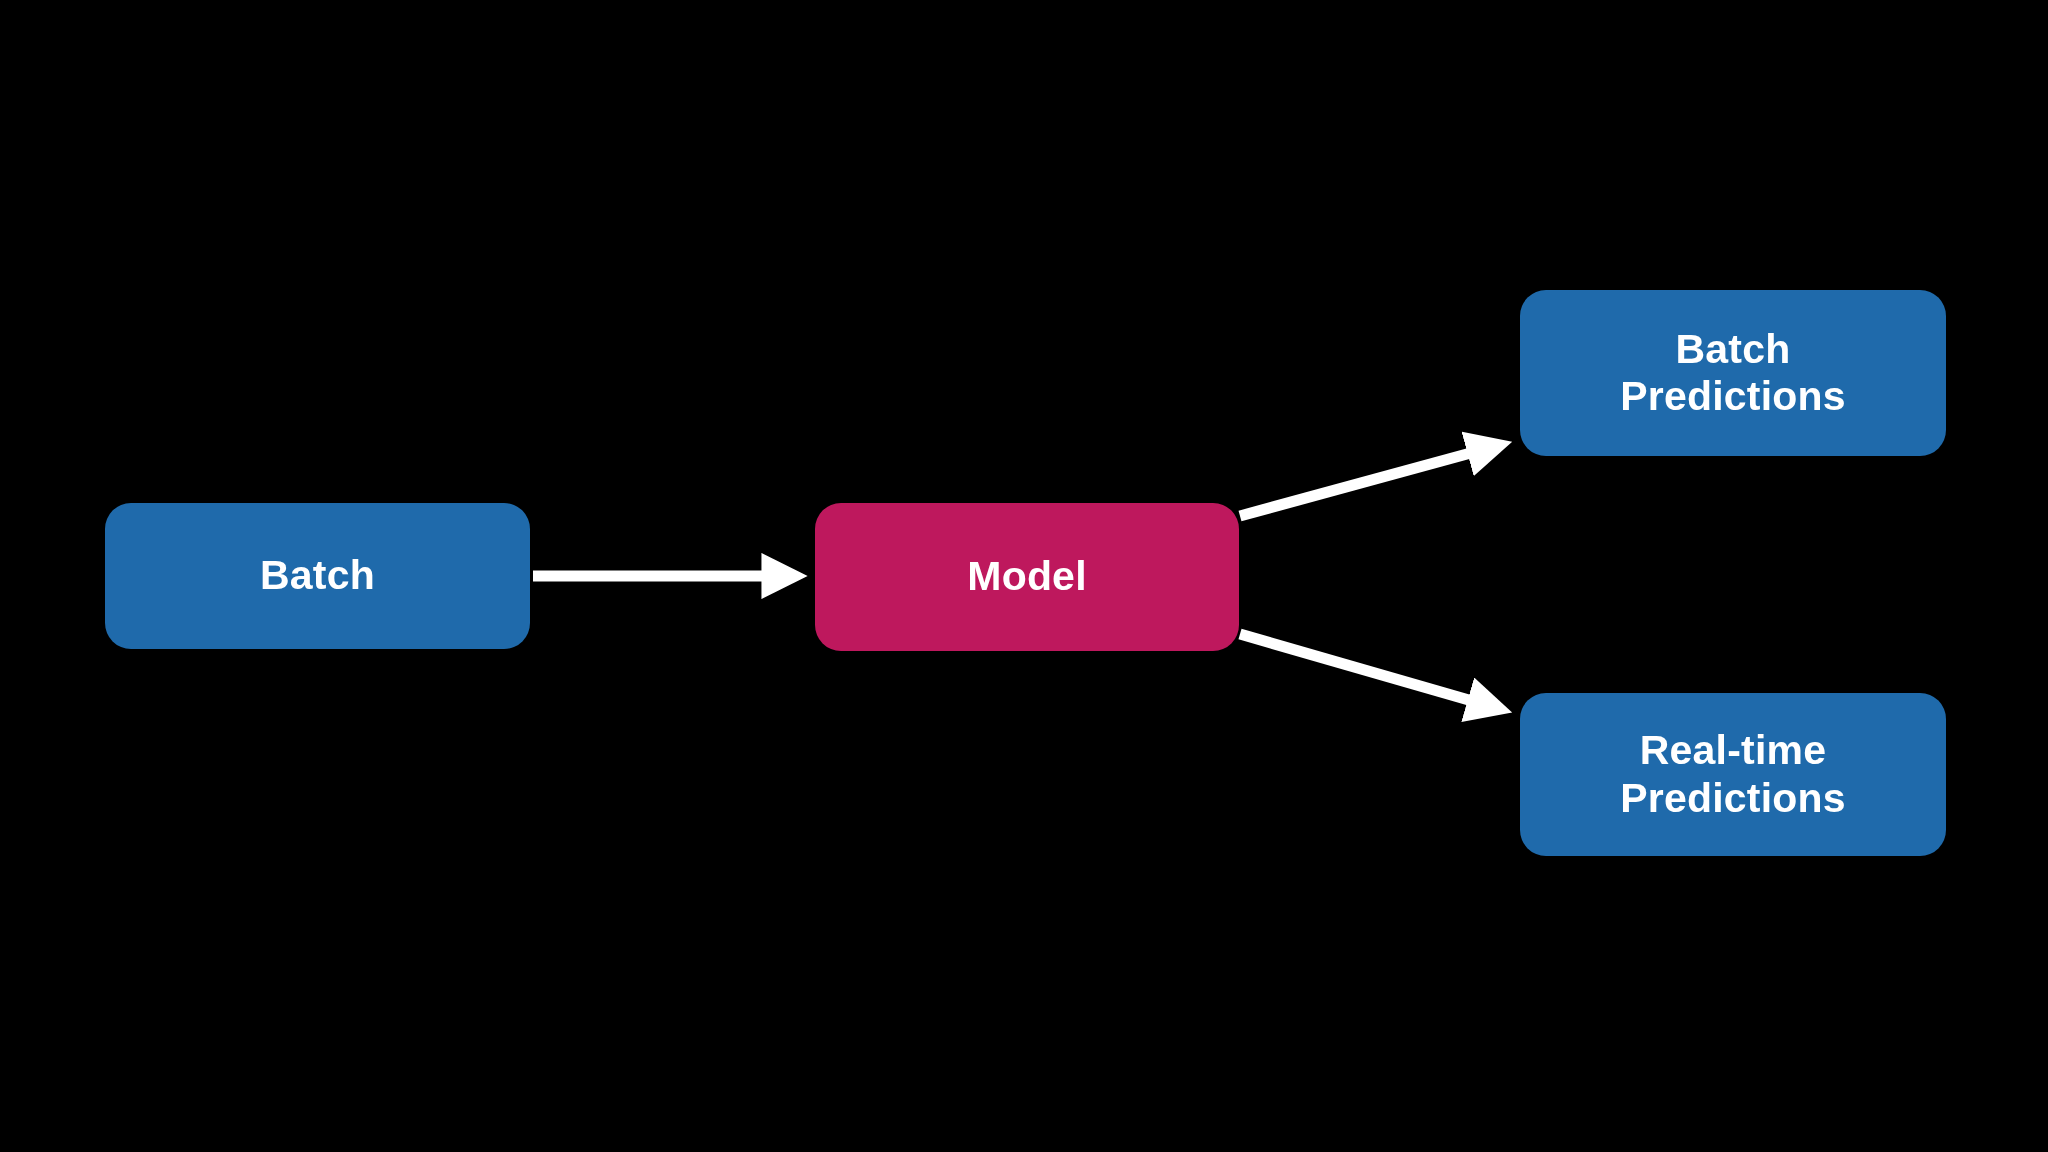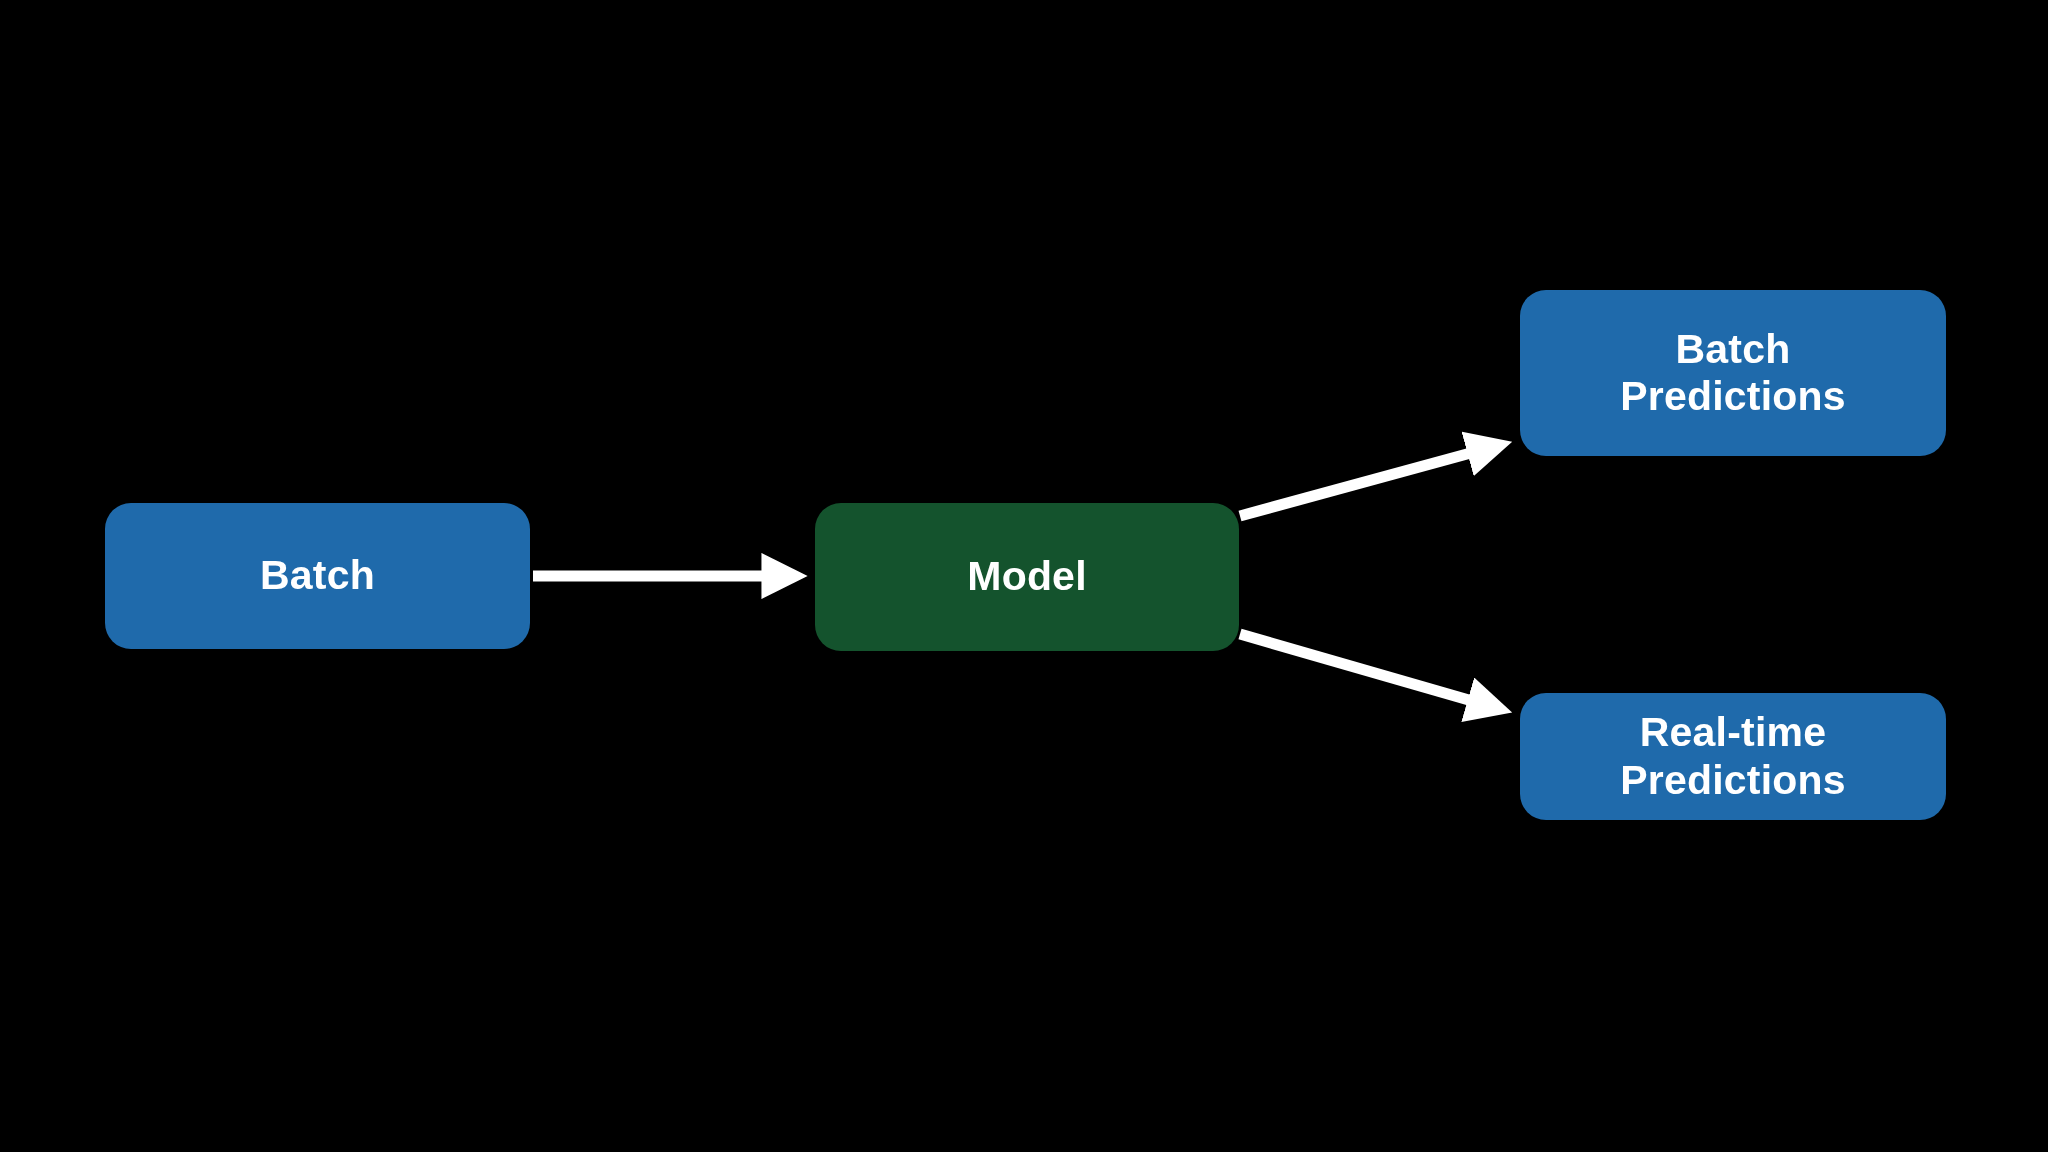--- a/index.html
+++ b/index.html
@@ -54,21 +54,21 @@
   }
   #node-model {
     left: 815px;  top: 503px;  width: 424px;  height: 148px;
     font-size: 41px;
   }
   #node-batch {
     left: 1520px; top: 290px;  width: 426px;  height: 166px;
     font-size: 41px;
   }
   #node-realtime {
-    left: 1520px; top: 693px;  width: 426px;  height: 127px;
+    left: 1520px; top: 693px;  width: 426px;  height: 163px;
     font-size: 41px;
   }
 </style>
 </head>
 <body style="background: rgb(0, 0, 0);">
 
 <div id="canvas" style="background: rgb(0, 0, 0);">
 
   <svg class="edges" viewBox="0 0 2048 1152">
     <defs>
@@ -81,21 +81,21 @@
 
     <line x1="1240" y1="516" x2="1500" y2="445" stroke="#FFFFFF" stroke-width="11" marker-end="url(#arrowhead)"></line>
 
     <line x1="1240" y1="634" x2="1500" y2="709" stroke="#FFFFFF" stroke-width="11" marker-end="url(#arrowhead)"></line>
   </svg>
 
   <div class="node" id="node-data" style="background: rgb(31, 106, 171); color: rgb(255, 255, 255);">
     <span class="node-label">Batch</span>
   </div>
 
-  <div class="node" id="node-model" style="background: #14532d; color: rgb(255, 255, 255);">
+  <div class="node" id="node-model" style="background: #be185d; color: rgb(255, 255, 255);">
     <span class="node-label">Model</span>
   </div>
 
   <div class="node" id="node-batch" style="background: rgb(31, 106, 171); color: rgb(255, 255, 255);">
     <span class="node-label">Batch
 Predictions</span>
   </div>
 
   <div class="node" id="node-realtime" style="background: rgb(31, 106, 171); color: rgb(255, 255, 255);">
     <span class="node-label">Real-time

